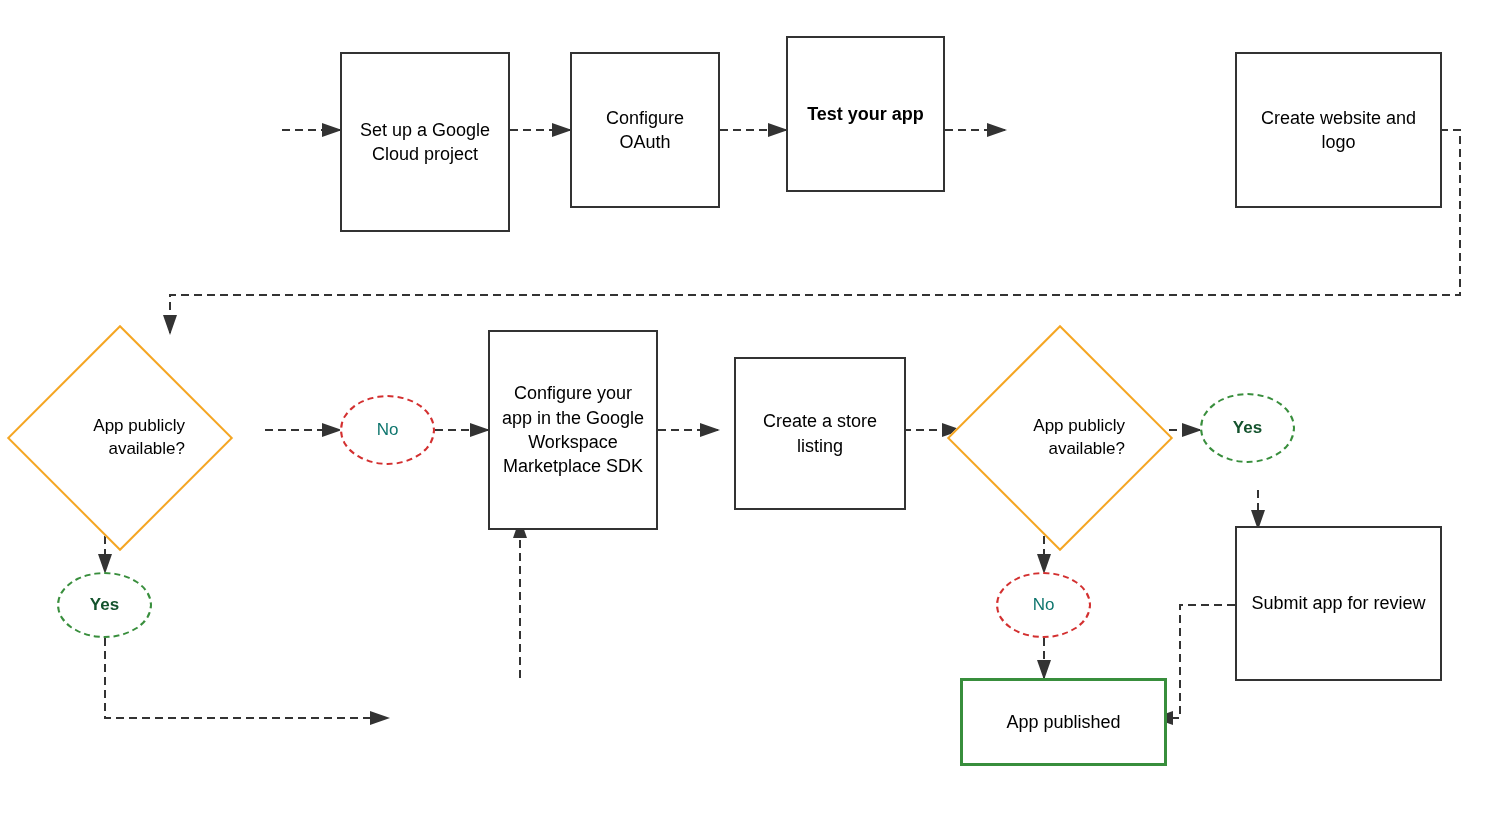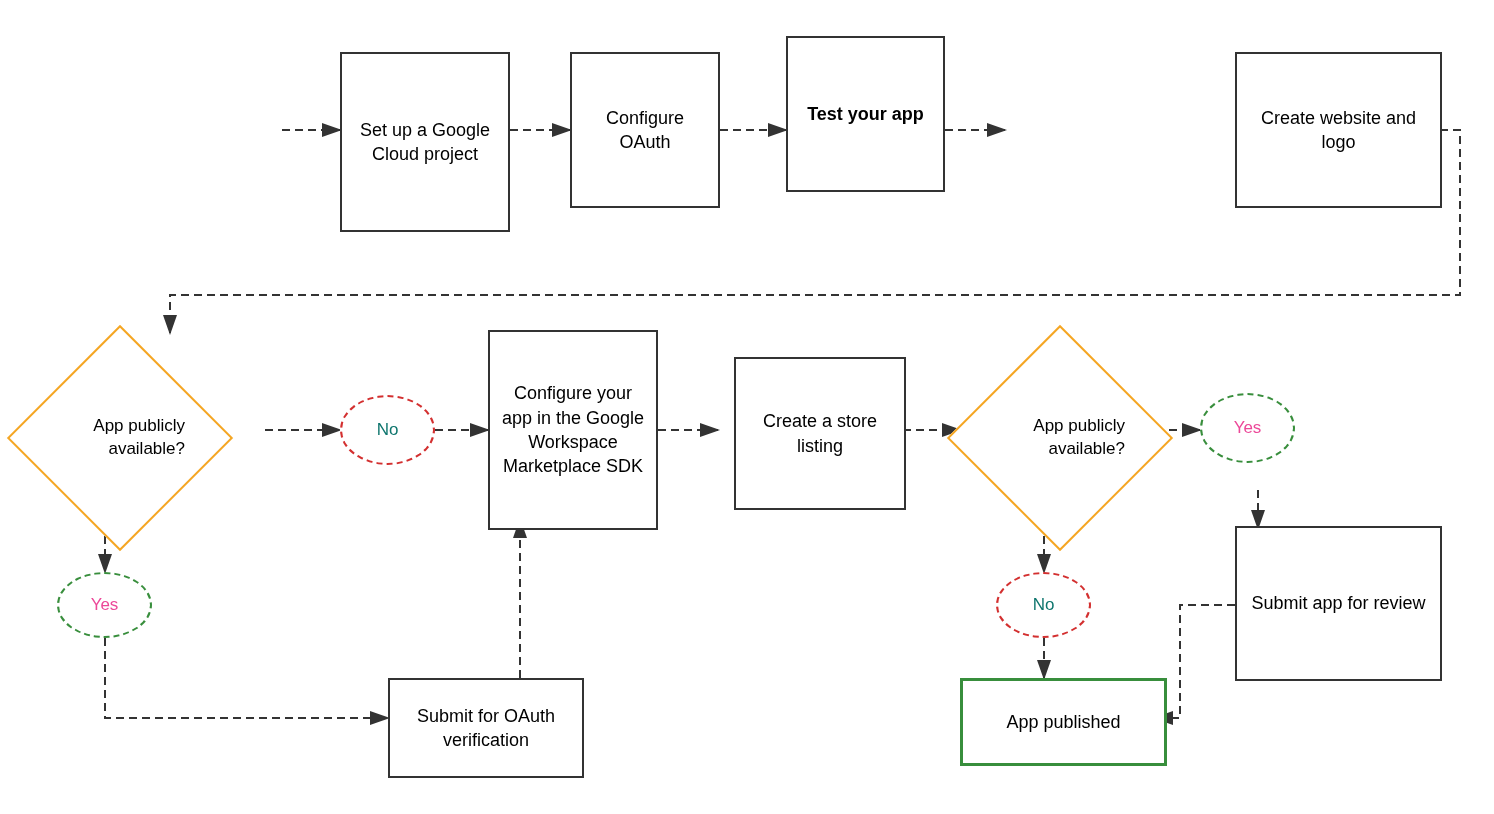--- a/index.html
+++ b/index.html
@@ -68,21 +68,21 @@
       position: absolute;
       border-radius: 50%;
       border: 2px dashed;
       display: flex;
       align-items: center;
       justify-content: center;
       font-size: 17px;
       background: #fff;
     }
     .oval.red { border-color: #d32f2f; color: #0f766e; }
-    .oval.green { border-color: #388e3c; color: #ec4899; }
+    .oval.green { border-color: #388e3c; color: #14532d; font-weight: bold; }
 
     
     .arrows-svg {
       position: absolute;
       top: 0;
       left: 0;
       width: 1494px;
       height: 814px;
       pointer-events: none;
     }
@@ -219,19 +219,14 @@
   </div>
 
   <div class="box green-border" style="left:960px; top:678px; width:207px; height:88px;">
     <span>App published</span>
   </div>
 
   <div class="oval green" style="left:57px; top:572px; width:95px; height:66px;">
     <span>Yes</span>
   </div>
 
-  <div class="box" style="left:388px; top:678px; width:196px; height:100px;">
-    <span>Submit for
-OAuth
-verification</span>
-  </div>
 
 </div>
 
 </body></html>

